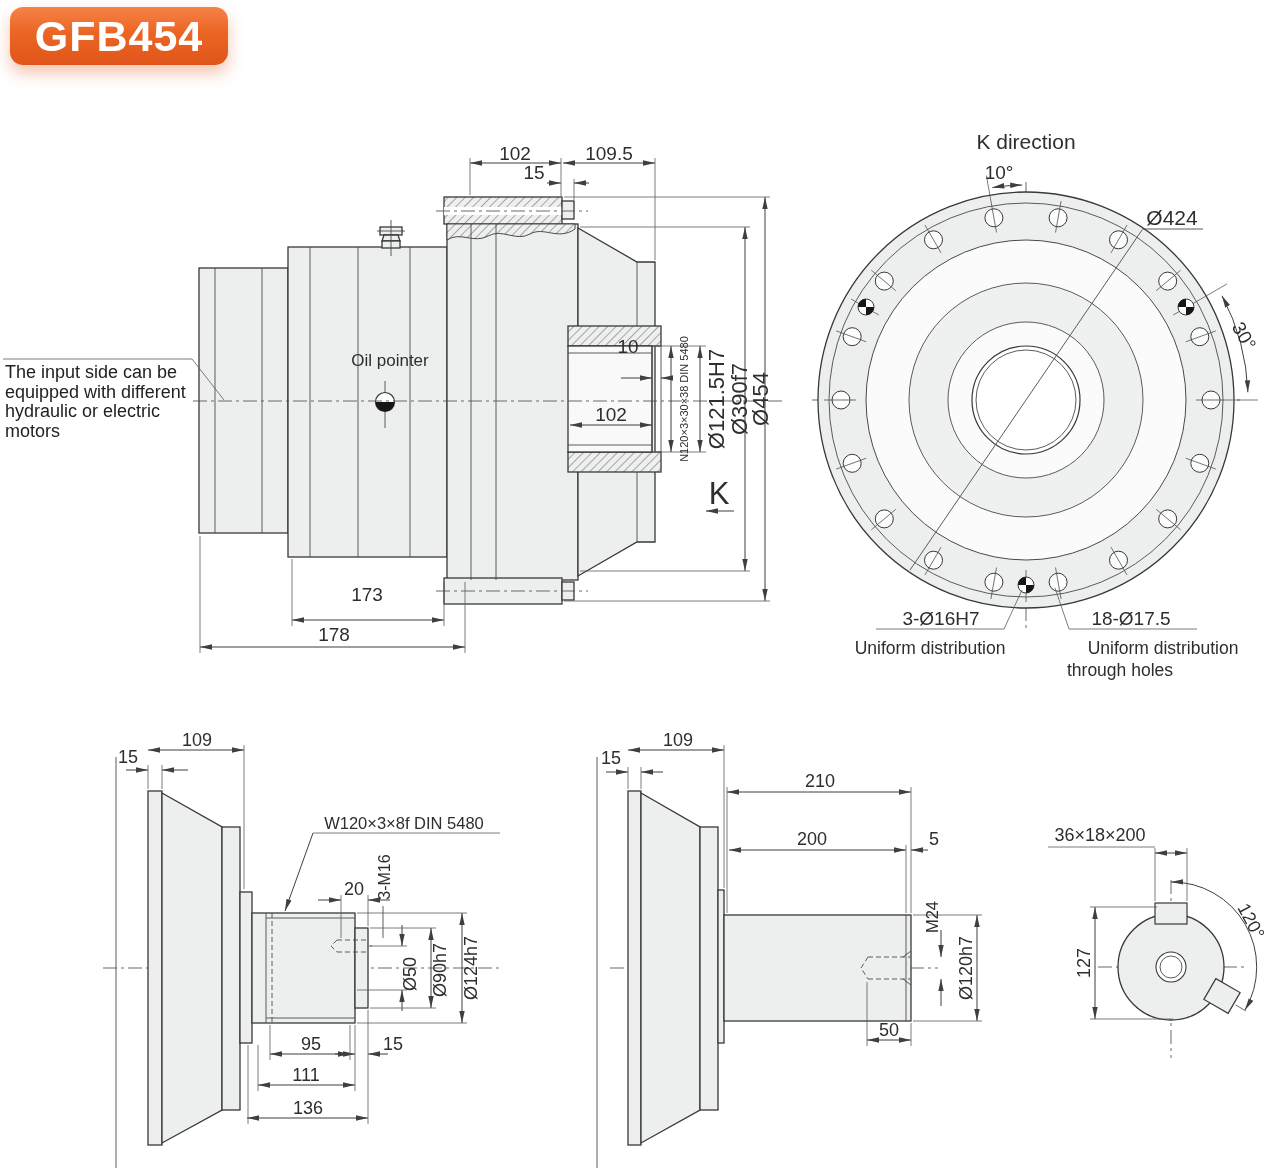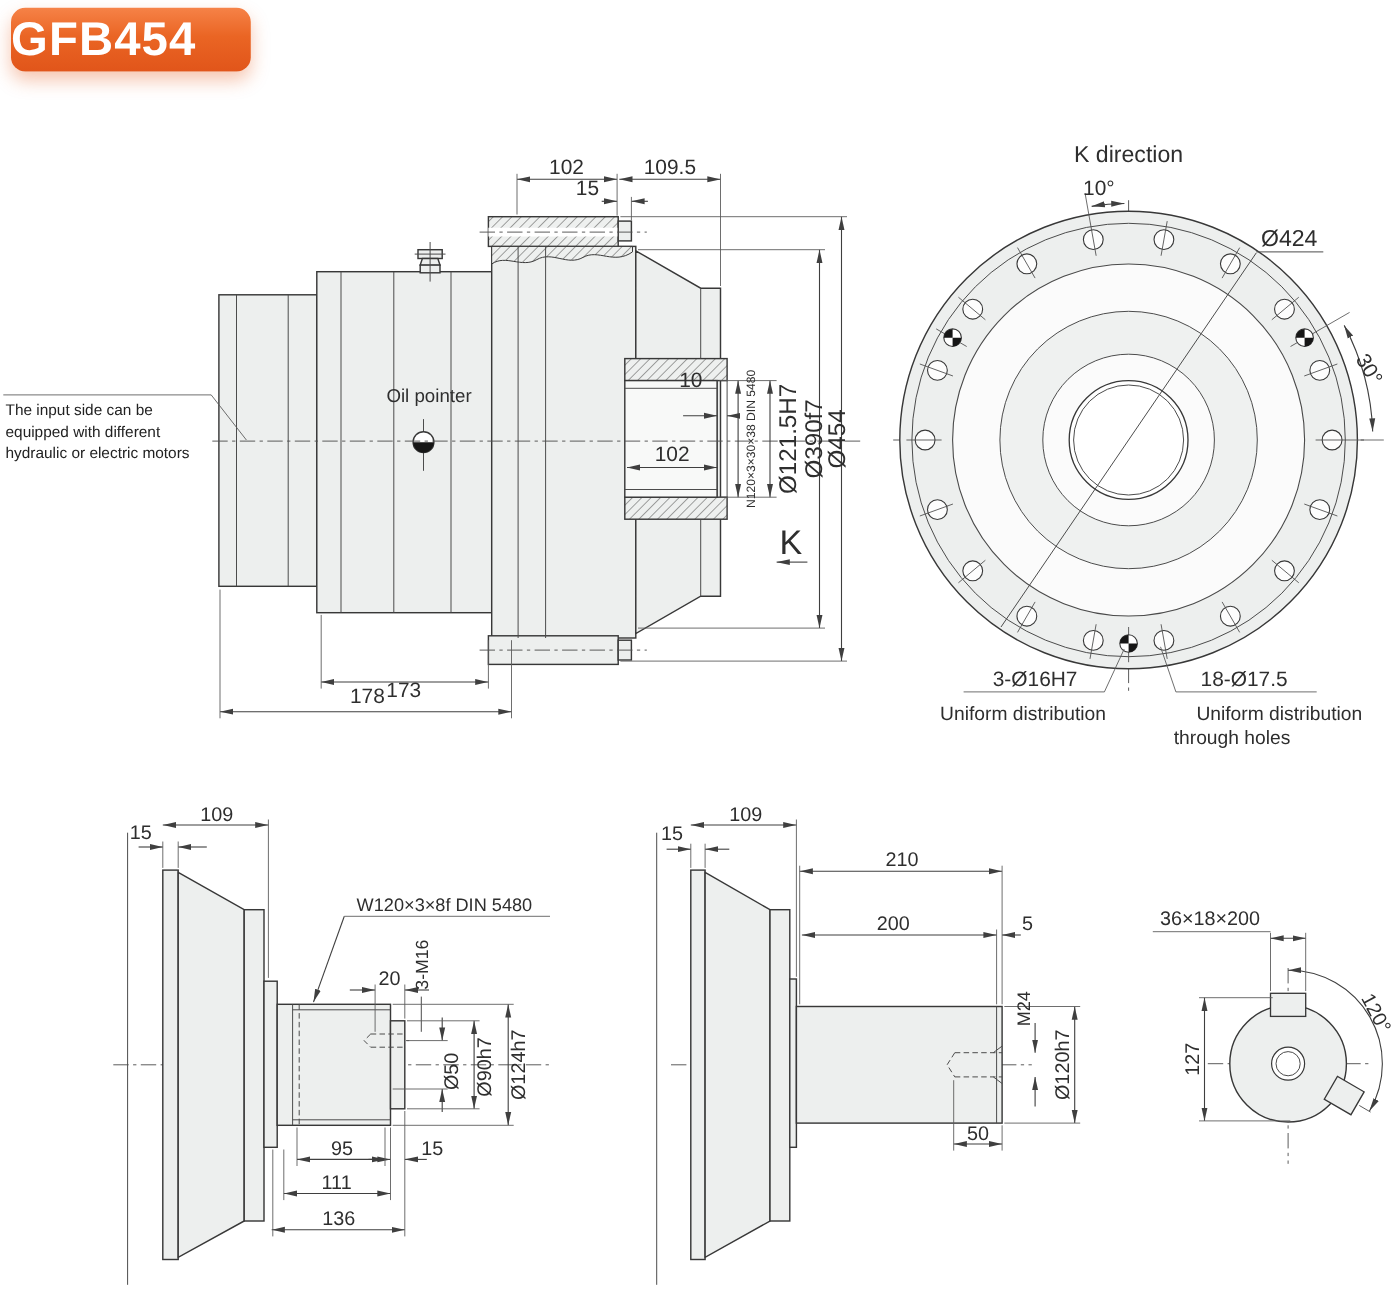--- a/index.html
+++ b/index.html
@@ -8,41 +8,41 @@
     font-family:"Liberation Sans", sans-serif; color:#2e2e2e; overflow:hidden;
   }
   svg.draw { position:absolute; left:0; top:0; width:1269px; height:1172px; }
 
   .badge {
     position:absolute; left:10px; top:7px; width:218px; height:58px;
     border-radius:13px;
     background:linear-gradient(180deg,#f6control 0%,#e4591b 100%);
     background:linear-gradient(180deg,#f68247 0%,#ea6524 45%,#e1551a 100%);
     box-shadow:0 8px 16px rgba(228,90,25,.35);
-    display:flex; align-items:center; 
+    display:flex; align-items:center; justify-content:center;
   }
   .badge span {
     color:#ffffff; font-size:43px; font-weight:700; letter-spacing:1px; line-height:1;
   }
 
   .lbl {
     position:absolute; transform:translate(-50%,-50%);
     white-space:nowrap; color:#2e2e2e; font-size:19px; line-height:1;
   }
   .r90  { transform:translate(-50%,-50%) rotate(-90deg); }
   .r60  { transform:translate(-50%,-50%) rotate(60deg); }
   .r62  { transform:translate(-50%,-50%) rotate(62deg); }
   .f11 { font-size:11px; } .f16 { font-size:16px; }
   .f165{ font-size:16.5px;} .f17 { font-size:17px; } .f175{ font-size:17.5px;}
   .f18 { font-size:18px; } .f19 { font-size:19px; } .f21 { font-size:21px; }
   .f22 { font-size:22px; } .f31 { font-size:31px; }
 
   .note {
     position:absolute; left:5px; top:363px; width:212px;
-    font-size:14px; line-height:19.5px; color:#222;
+    font-size:18px; line-height:19.5px; color:#222;
   }
   .note span { display:block; }
 </style>
 </head>
 <body>
 
 <div class="page">
 
   <svg class="draw" viewBox="0 0 1269 1172">
     <defs>
@@ -363,21 +363,21 @@
   <span class="lbl f31" style="left:719px;top:493px">K</span>
   <span class="lbl f19" style="left:515px;top:153px">102</span>
   <span class="lbl f19" style="left:534px;top:172px">15</span>
   <span class="lbl f19" style="left:609px;top:153px">109.5</span>
   <span class="lbl f19" style="left:628px;top:346px">10</span>
   <span class="lbl f19" style="left:611px;top:414px">102</span>
   <span class="lbl r90 f11" style="left:684px;top:399px">N120×3×30×38 DIN 5480</span>
   <span class="lbl r90 f22" style="left:717px;top:399px">Ø121.5H7</span>
   <span class="lbl r90 f22" style="left:740px;top:399px">Ø390f7</span>
   <span class="lbl r90 f22" style="left:761px;top:399px">Ø454</span>
-  <span class="lbl f19" style="left:367px;top:628px">173</span>
+  <span class="lbl f19" style="left:367px;top:594px">173</span>
   <span class="lbl f19" style="left:334px;top:634px">178</span>
 
   <span class="lbl f21" style="left:1026px;top:141px">K direction</span>
   <span class="lbl f19" style="left:999px;top:172px">10°</span>
   <span class="lbl f21" style="left:1172px;top:217px">Ø424</span>
   <span class="lbl r60 f19" style="left:1244px;top:336px">30°</span>
   <span class="lbl f19" style="left:941px;top:618px">3-Ø16H7</span>
   <span class="lbl f175" style="left:930px;top:649px">Uniform distribution</span>
   <span class="lbl f19" style="left:1131px;top:618px">18-Ø17.5</span>
   <span class="lbl f175" style="left:1163px;top:649px">Uniform distribution</span>

